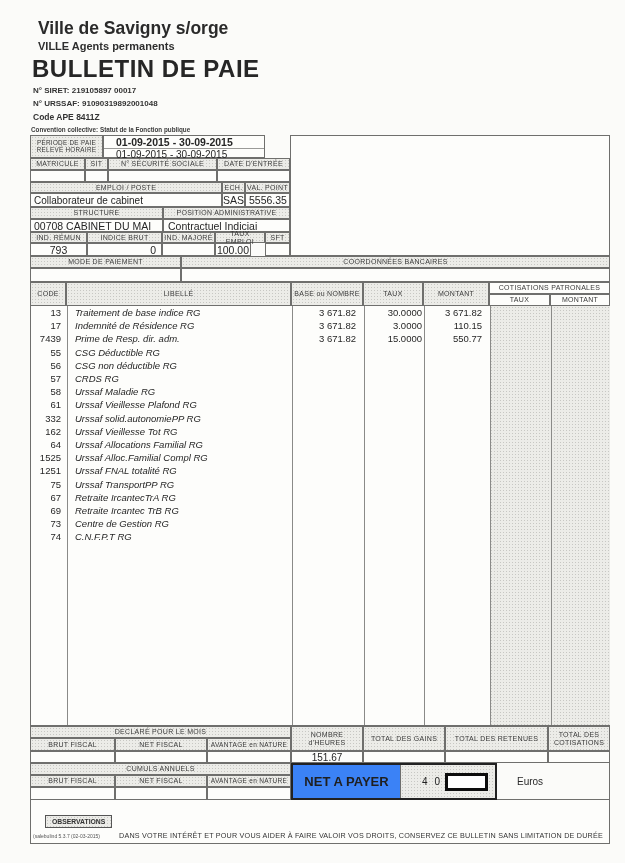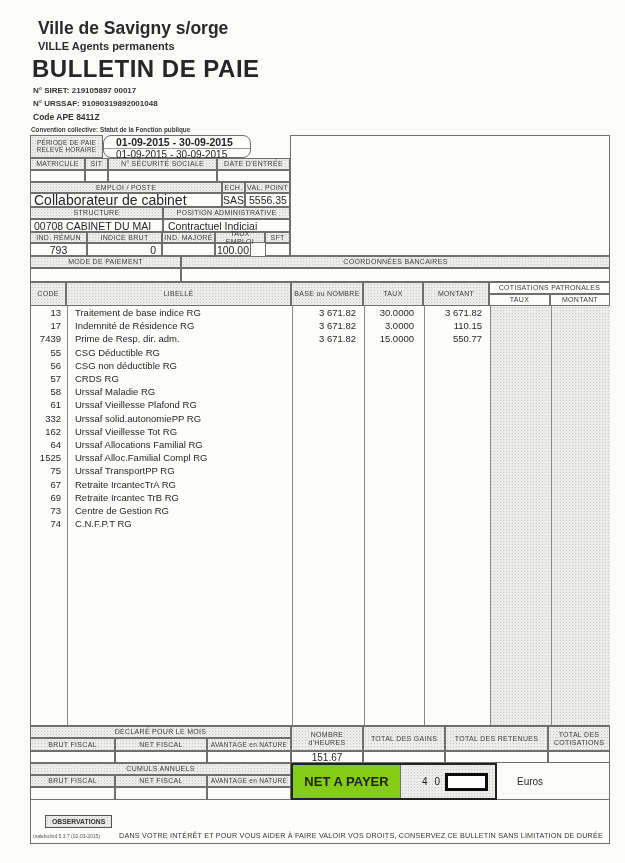--- a/index.html
+++ b/index.html
@@ -24,23 +24,23 @@
   .r{justify-content:flex-end;}
   .bold{font-weight:bold;}
   
   .tbody-bg{position:absolute;left:30px;top:306px;width:580px;height:420px;box-sizing:border-box;
     border-left:1px solid #6f6f6d;border-right:1px solid #6f6f6d;border-bottom:1px solid #6f6f6d;background:#fdfdfb;}
   .vline{position:absolute;top:0;bottom:0;width:1px;background:#8a8a88;}
   .tbody{position:absolute;left:30px;top:306px;width:580px;}
   .trow{display:flex;height:13.2px;align-items:center;font-size:9.5px;color:#262626;}
   .tc{box-sizing:border-box;overflow:hidden;white-space:nowrap;}
   .tc.code{width:36px;text-align:right;padding-right:5px;}
-  .tc.lib{width:225px;padding-left:9px;}
+  .tc.lib{width:225px;padding-left:9px;font-style:italic;}
   .tc.base{width:72px;text-align:right;padding-right:7px;}
-  .tc.taux{width:60px;text-align:right;padding-right:9px;}
+  .tc.taux{width:60px;text-align:right;padding-right:1px;}
   .tc.mont{width:66px;text-align:right;padding-right:7px;}
   .tc.ctaux{width:61px;}
   .tc.cmont{width:60px;}
   .netbox{position:absolute;box-sizing:border-box;border:2px solid #222;display:flex;}
   .redact{display:inline-block;width:37px;height:12px;border:3px solid #0d0d0d;background:#fff;vertical-align:middle;margin-left:3px;}
 </style>
 </head>
 <body>
 
 <div class="abs bold" style="left:38px;top:18px;font-size:17.5px;color:#2a2a2a;">Ville de Savigny s/orge</div>
@@ -50,38 +50,38 @@
 <div class="abs bold" style="left:33px;top:99px;font-size:8px;color:#333;">N° URSSAF: 91090319892001048</div>
 <div class="abs bold" style="left:33px;top:112px;font-size:8.5px;color:#333;">Code APE 8411Z</div>
 <div class="abs bold" style="left:31px;top:126px;font-size:6.3px;color:#3a3a3a;">Convention collective: Statut de la Fonction publique</div>
 
 <div class="cell shade" style="left:30px;top:135px;width:73px;height:23px;">
   <div class="hlbl" style="height:100%;width:100%;flex-direction:column;font-size:6.3px;">
     <span>PÉRIODE DE PAIE</span>
     <span>RELEVÉ HORAIRE</span>
   </div>
 </div>
-<div class="cell" style="left:103px;top:135px;width:148px;height:23px;border-radius:8px;">
+<div class="cell" style="left:103px;top:135px;width:162px;height:23px;">
   <div class="val bold" style="height:12px;padding-left:12px;font-size:10.5px;border-bottom:1px solid #9a9a98;">01-09-2015 - 30-09-2015</div>
   <div class="val" style="height:10px;padding-left:12px;font-size:10px;">01-09-2015 - 30-09-2015</div>
 </div>
 
 <div class="cell shade hlbl" style="left:30px;top:158px;width:55px;height:12px;">MATRICULE</div>
 <div class="cell shade hlbl" style="left:85px;top:158px;width:23px;height:12px;">SIT</div>
 <div class="cell shade hlbl" style="left:108px;top:158px;width:109px;height:12px;">N° SÉCURITÉ SOCIALE</div>
 <div class="cell shade hlbl" style="left:217px;top:158px;width:73px;height:12px;">DATE D'ENTRÉE</div>
 <div class="cell" style="left:30px;top:170px;width:55px;height:12px;"></div>
 <div class="cell" style="left:85px;top:170px;width:23px;height:12px;"></div>
 <div class="cell" style="left:108px;top:170px;width:109px;height:12px;"></div>
 <div class="cell" style="left:217px;top:170px;width:73px;height:12px;"></div>
 
 <div class="cell shade hlbl" style="left:30px;top:182px;width:192px;height:11px;">EMPLOI / POSTE</div>
 <div class="cell shade hlbl" style="left:222px;top:182px;width:23px;height:11px;">ECH.</div>
 <div class="cell shade hlbl" style="left:245px;top:182px;width:45px;height:11px;">VAL. POINT</div>
-<div class="cell val" style="left:30px;top:193px;width:192px;height:14px;padding-left:3px;font-size:14px;">Collaborateur de cabinet</div>
+<div class="cell val" style="left:30px;top:193px;width:192px;height:14px;padding-left:3px;font-size:10px;">Collaborateur de cabinet</div>
 <div class="cell val c" style="left:222px;top:193px;width:23px;height:14px;font-size:10.5px;">SAS</div>
 <div class="cell val" style="left:245px;top:193px;width:45px;height:14px;padding-left:3px;font-size:10.5px;">5556.35</div>
 
 <div class="cell shade hlbl" style="left:30px;top:207px;width:133px;height:12px;">STRUCTURE</div>
 <div class="cell shade hlbl" style="left:163px;top:207px;width:127px;height:12px;">POSITION ADMINISTRATIVE</div>
 <div class="cell val" style="left:30px;top:219px;width:133px;height:13px;padding-left:3px;font-size:10.5px;white-space:nowrap;overflow:hidden;">00708 CABINET DU MAI</div>
 <div class="cell val" style="left:163px;top:219px;width:127px;height:13px;padding-left:4px;font-size:10.5px;">Contractuel Indiciai</div>
 
 <div class="cell shade hlbl" style="left:30px;top:232px;width:57px;height:11px;">IND. RÉMUN</div>
 <div class="cell shade hlbl" style="left:87px;top:232px;width:75px;height:11px;">INDICE BRUT</div>
@@ -234,20 +234,29 @@
     <div class="trow">
       <div class="tc code">1525</div>
       <div class="tc lib">Urssaf Alloc.Familial Compl RG</div>
       <div class="tc base"></div>
       <div class="tc taux"></div>
       <div class="tc mont"></div>
       <div class="tc ctaux"></div>
       <div class="tc cmont"></div>
     </div>
 
+    <div class="trow">
+      <div class="tc code">1251</div>
+      <div class="tc lib">Urssaf FNAL totalité RG</div>
+      <div class="tc base"></div>
+      <div class="tc taux"></div>
+      <div class="tc mont"></div>
+      <div class="tc ctaux"></div>
+      <div class="tc cmont"></div>
+    </div>
 
 
     <div class="trow">
       <div class="tc code">75</div>
       <div class="tc lib">Urssaf TransportPP RG</div>
       <div class="tc base"></div>
       <div class="tc taux"></div>
       <div class="tc mont"></div>
       <div class="tc ctaux"></div>
       <div class="tc cmont"></div>
@@ -318,21 +327,21 @@
 <div class="cell shade hlbl" style="left:445px;top:726px;width:103px;height:25px;">TOTAL DES RETENUES</div>
 <div class="cell shade hlbl" style="left:548px;top:726px;width:62px;height:25px;flex-direction:column;">
   <span>TOTAL DES</span>
   <span>COTISATIONS</span>
 </div>
 <div class="cell val c" style="left:291px;top:751px;width:72px;height:12px;font-size:10px;">151.67</div>
 <div class="cell" style="left:363px;top:751px;width:82px;height:12px;"></div>
 <div class="cell" style="left:445px;top:751px;width:103px;height:12px;"></div>
 <div class="cell" style="left:548px;top:751px;width:62px;height:12px;"></div>
 
-<div class="netbox" style="left:291px;top:763px;width:206px;height:37px;background:#84cc16;">
+<div class="netbox" style="left:291px;top:763px;width:206px;height:37px;background:#3b82f6;">
   <div style="width:107px;display:flex;align-items:center;justify-content:center;font-weight:bold;font-size:13px;color:#1f1f1f;box-sizing:border-box;">NET A PAYER</div>
   <div class="shade" style="flex:1;display:flex;align-items:center;justify-content:flex-end;padding-right:7px;border-left:1px solid #6f6f6d;box-sizing:border-box;">
     <span style="font-size:10px;letter-spacing:2px;color:#222;">4 0</span>
     <span class="redact"></span>
   </div>
 </div>
 <div class="abs" style="left:497px;top:763px;width:113px;height:37px;border-right:1px solid #6f6f6d;border-bottom:1px solid #6f6f6d;display:flex;align-items:center;">
   <span style="padding-left:20px;font-size:10px;color:#2a2a2a;">Euros</span>
 </div>
 

